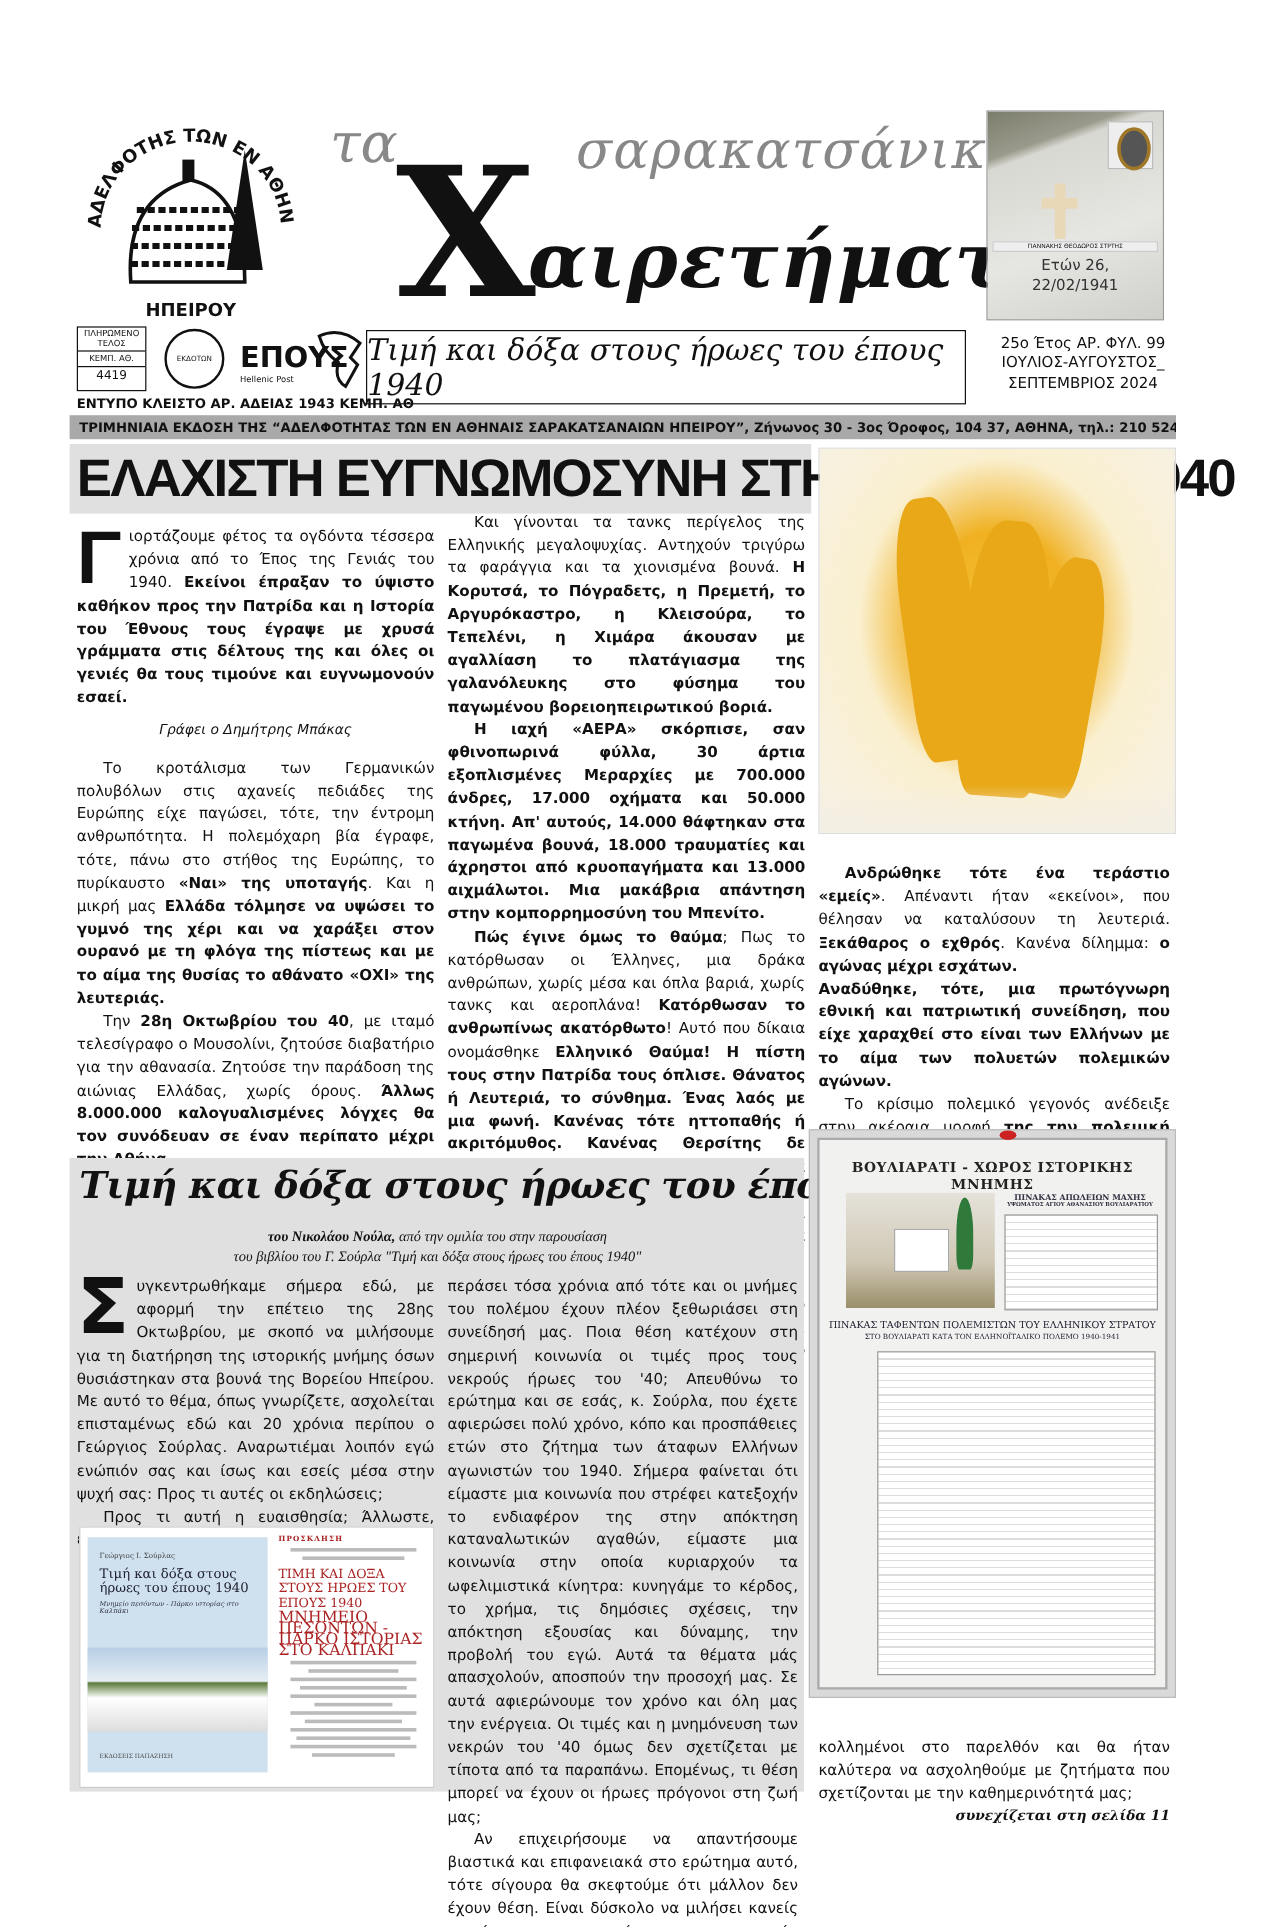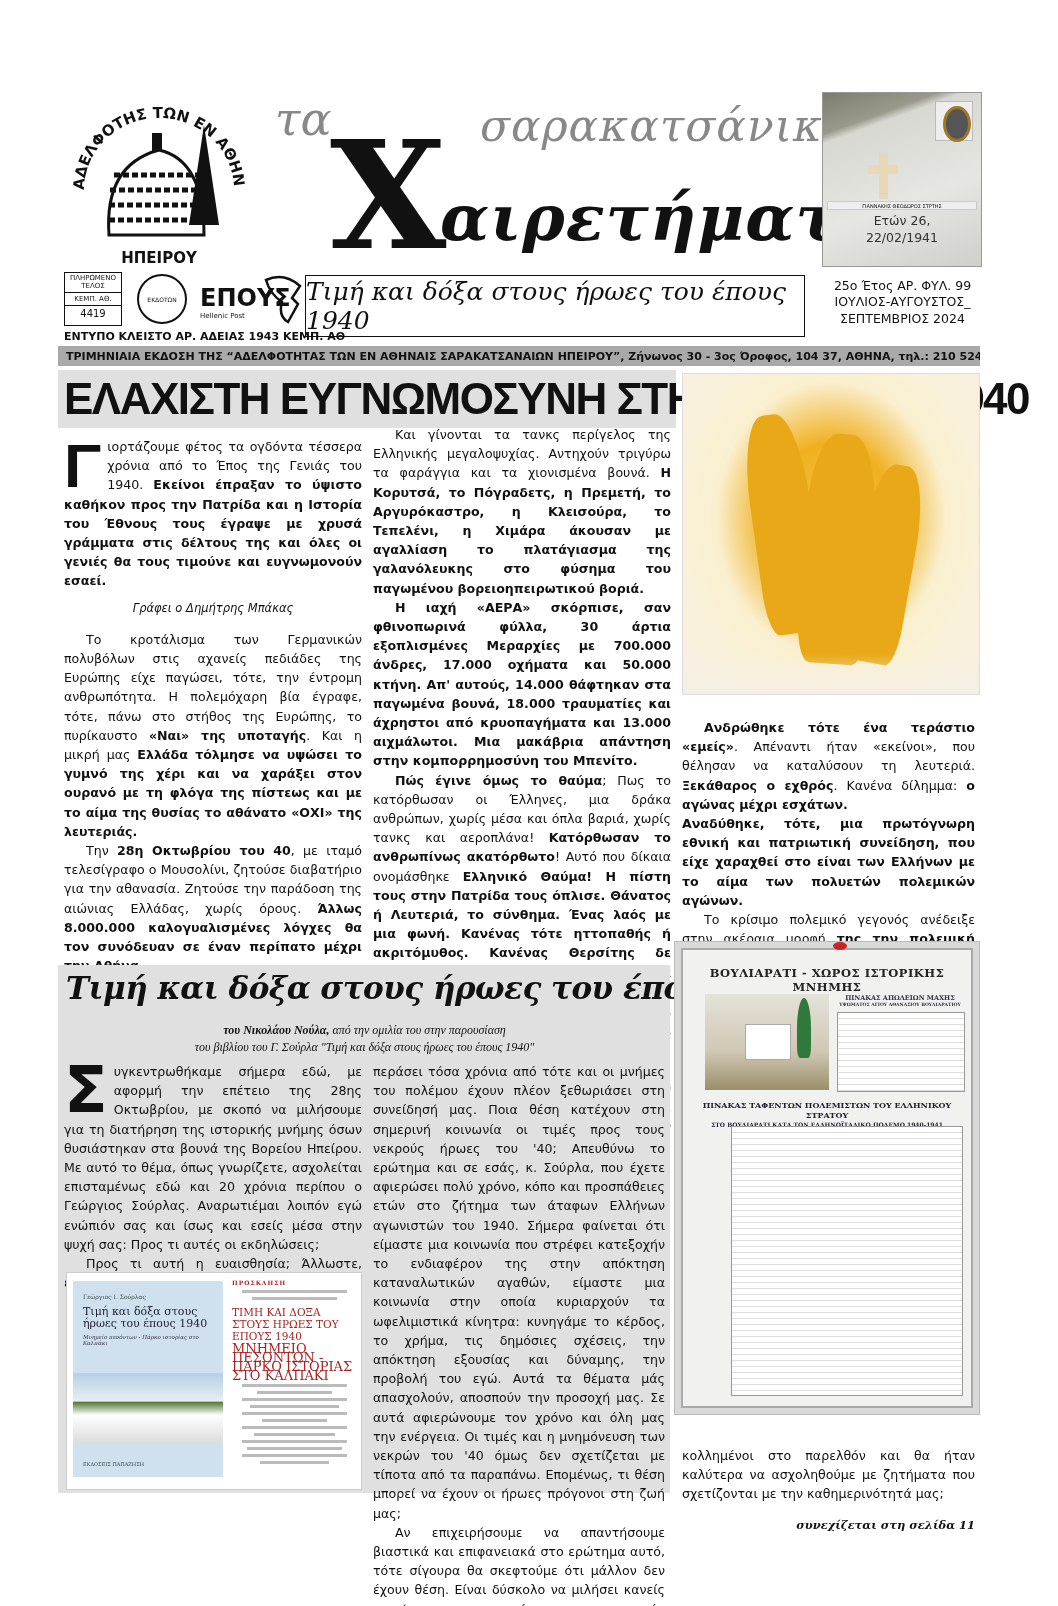--- a/index.html
+++ b/index.html
@@ -5,21 +5,21 @@
   *{box-sizing:border-box;margin:0;padding:0}
   body{width:1058px;height:1606px;background:#fff;position:relative;overflow:hidden;font-family:"DejaVu Sans",sans-serif;color:#111}
   .abs{position:absolute}
   
   .logo{left:64px;left:64px;top:95px;width:190px;height:175px}
   .ta{left:275px;top:92px;font-family:"DejaVu Serif",serif;font-size:46px;font-style:italic;color:#888}
   .sarak{left:480px;top:100px;font-family:"DejaVu Serif",serif;font-size:44px;font-style:italic;color:#888;letter-spacing:1px}
   .bigX{left:330px;top:120px;font-family:"DejaVu Serif",serif;font-size:150px;font-weight:bold;line-height:1;color:#111}
   .xair{left:440px;top:180px;font-family:"DejaVu Serif",serif;font-size:64px;font-weight:bold;font-style:italic;color:#111;letter-spacing:1px}
   .sloganbox{left:305px;top:275px;width:500px;height:62px;border:1.5px solid #111;display:flex;align-items:center;justify-content:center;font-family:"DejaVu Serif",serif;font-style:italic;font-size:25px}
-  .photo-top{left:822px;top:92px;width:160px;height:175px;background:linear-gradient(160deg,#7b7d6c 0%,#9a9a8c 18%,#d8d8d2 22%,#e6e6e2 60%,#cfcfcb 100%);border:1px solid #999}
+  .photo-top{left:822px;top:92px;width:148px;height:175px;background:linear-gradient(160deg,#7b7d6c 0%,#9a9a8c 18%,#d8d8d2 22%,#e6e6e2 60%,#cfcfcb 100%);border:1px solid #999}
   .cross{position:absolute;left:45px;top:60px;width:30px;height:46px}
   .cross:before{content:"";position:absolute;left:11px;top:0;width:9px;height:46px;background:#e8d8b8}
   .cross:after{content:"";position:absolute;left:0;top:12px;width:30px;height:9px;background:#e8d8b8}
   .portrait{position:absolute;right:8px;top:8px;width:38px;height:40px;background:#eee;border:1px solid #bbb}
   .portrait:before{content:"";position:absolute;left:7px;top:4px;width:22px;height:30px;border-radius:50%;border:3px solid #a07828;background:#555}
   .photo-caption{position:absolute;left:0;right:0;top:120px;text-align:center;font-size:12.5px;color:#333;line-height:1.35}
   .issue{left:820px;top:278px;width:165px;text-align:center;font-size:12.5px;line-height:1.3;color:#111}
   .stamps{left:64px;top:272px;width:235px;height:58px}
   .stamp1{position:absolute;left:0;top:0;width:58px;height:54px;border:1px solid #111;font-size:7px;text-align:center;line-height:1.2}
   .stamp2{position:absolute;left:73px;top:2px;width:50px;height:50px;border:2px solid #111;border-radius:50%;font-size:6px;display:flex;align-items:center;justify-content:center}
@@ -59,21 +59,21 @@
   .invite .t{font-size:10.5px;color:#a22;line-height:12px;margin-top:6px}
   .invite .s{font-size:13px;color:#a22;line-height:9px;margin-top:2px}
   .invite .l{height:3px;background:#bbb;margin:4px 10px}
   .monument{left:674px;top:941px;width:306px;height:474px;background:#d9d9d9;border:1px solid #bbb}
   .mframe{position:absolute;left:6px;top:6px;right:6px;bottom:6px;background:#f1f1f0;border:2px solid #aaa}
   .mtitle{position:absolute;left:0;right:0;top:16px;text-align:center;font-family:"DejaVu Serif",serif;font-weight:bold;font-size:11.5px;letter-spacing:0.5px;color:#222}
   .mphoto{position:absolute;left:22px;top:44px;width:124px;height:96px;background:linear-gradient(#e5e2da,#d0c8b5 60%,#9a8f6a)}
   .church{position:absolute;left:40px;top:30px;width:46px;height:36px;background:#fff;border:1px solid #aaa}
   .tree{position:absolute;left:92px;top:4px;width:14px;height:60px;background:#2f7a3a;border-radius:50% 50% 20% 20%}
   .mtable{position:absolute;border:1px solid #999;background:repeating-linear-gradient(#fff 0 5px,#ddd 5px 6px)}
-  .mt2{position:absolute;left:6px;right:6px;top:150px;text-align:center;font-family:"DejaVu Serif",serif;font-weight:bold;font-size:8px;color:#223;line-height:10px}
+  .mt2{position:absolute;left:6px;right:6px;top:150px;text-align:center;font-family:"DejaVu Serif",serif;font-weight:normal;font-size:8px;color:#223;line-height:10px}
   .redflower{position:absolute;left:150px;top:-8px;width:14px;height:8px;background:#c22;border-radius:50%}
 </style>
 </head>
 <body>
 
 <div class="abs logo">
   <svg width="190" height="175" viewBox="0 0 190 175">
     <defs>
         <path id="ring" d="M20,95 A75,72 0 1,1 170,95"></path>
       </defs>
@@ -221,14 +221,14 @@
     <div class="mt2">
       <div>ΠΙΝΑΚΑΣ ΤΑΦΕΝΤΩΝ ΠΟΛΕΜΙΣΤΩΝ ΤΟΥ ΕΛΛΗΝΙΚΟΥ ΣΤΡΑΤΟΥ</div>
       <div style="font-size:6px">ΣΤΟ ΒΟΥΛΙΑΡΑΤΙ ΚΑΤΑ ΤΟΝ ΕΛΛΗΝΟΪΤΑΛΙΚΟ ΠΟΛΕΜΟ 1940-1941</div>
     </div>
     <div class="mtable" style="left:48px;top:176px;width:232px;height:270px"></div>
   </div>
 </div>
 
 <div class="abs col c6">
   <p style="text-indent:0"><span>κολλημένοι στο παρελθόν και θα ήταν καλύτερα να ασχοληθούμε με ζητήματα που σχετίζονται με την καθημερινότητά μας;</span></p>
-  <div class="cont" style="margin-top:12px">συνεχίζεται στη σελίδα 11</div>
+  <div class="cont" style="margin-top:0">συνεχίζεται στη σελίδα 11</div>
 </div>
 
 </body></html>

